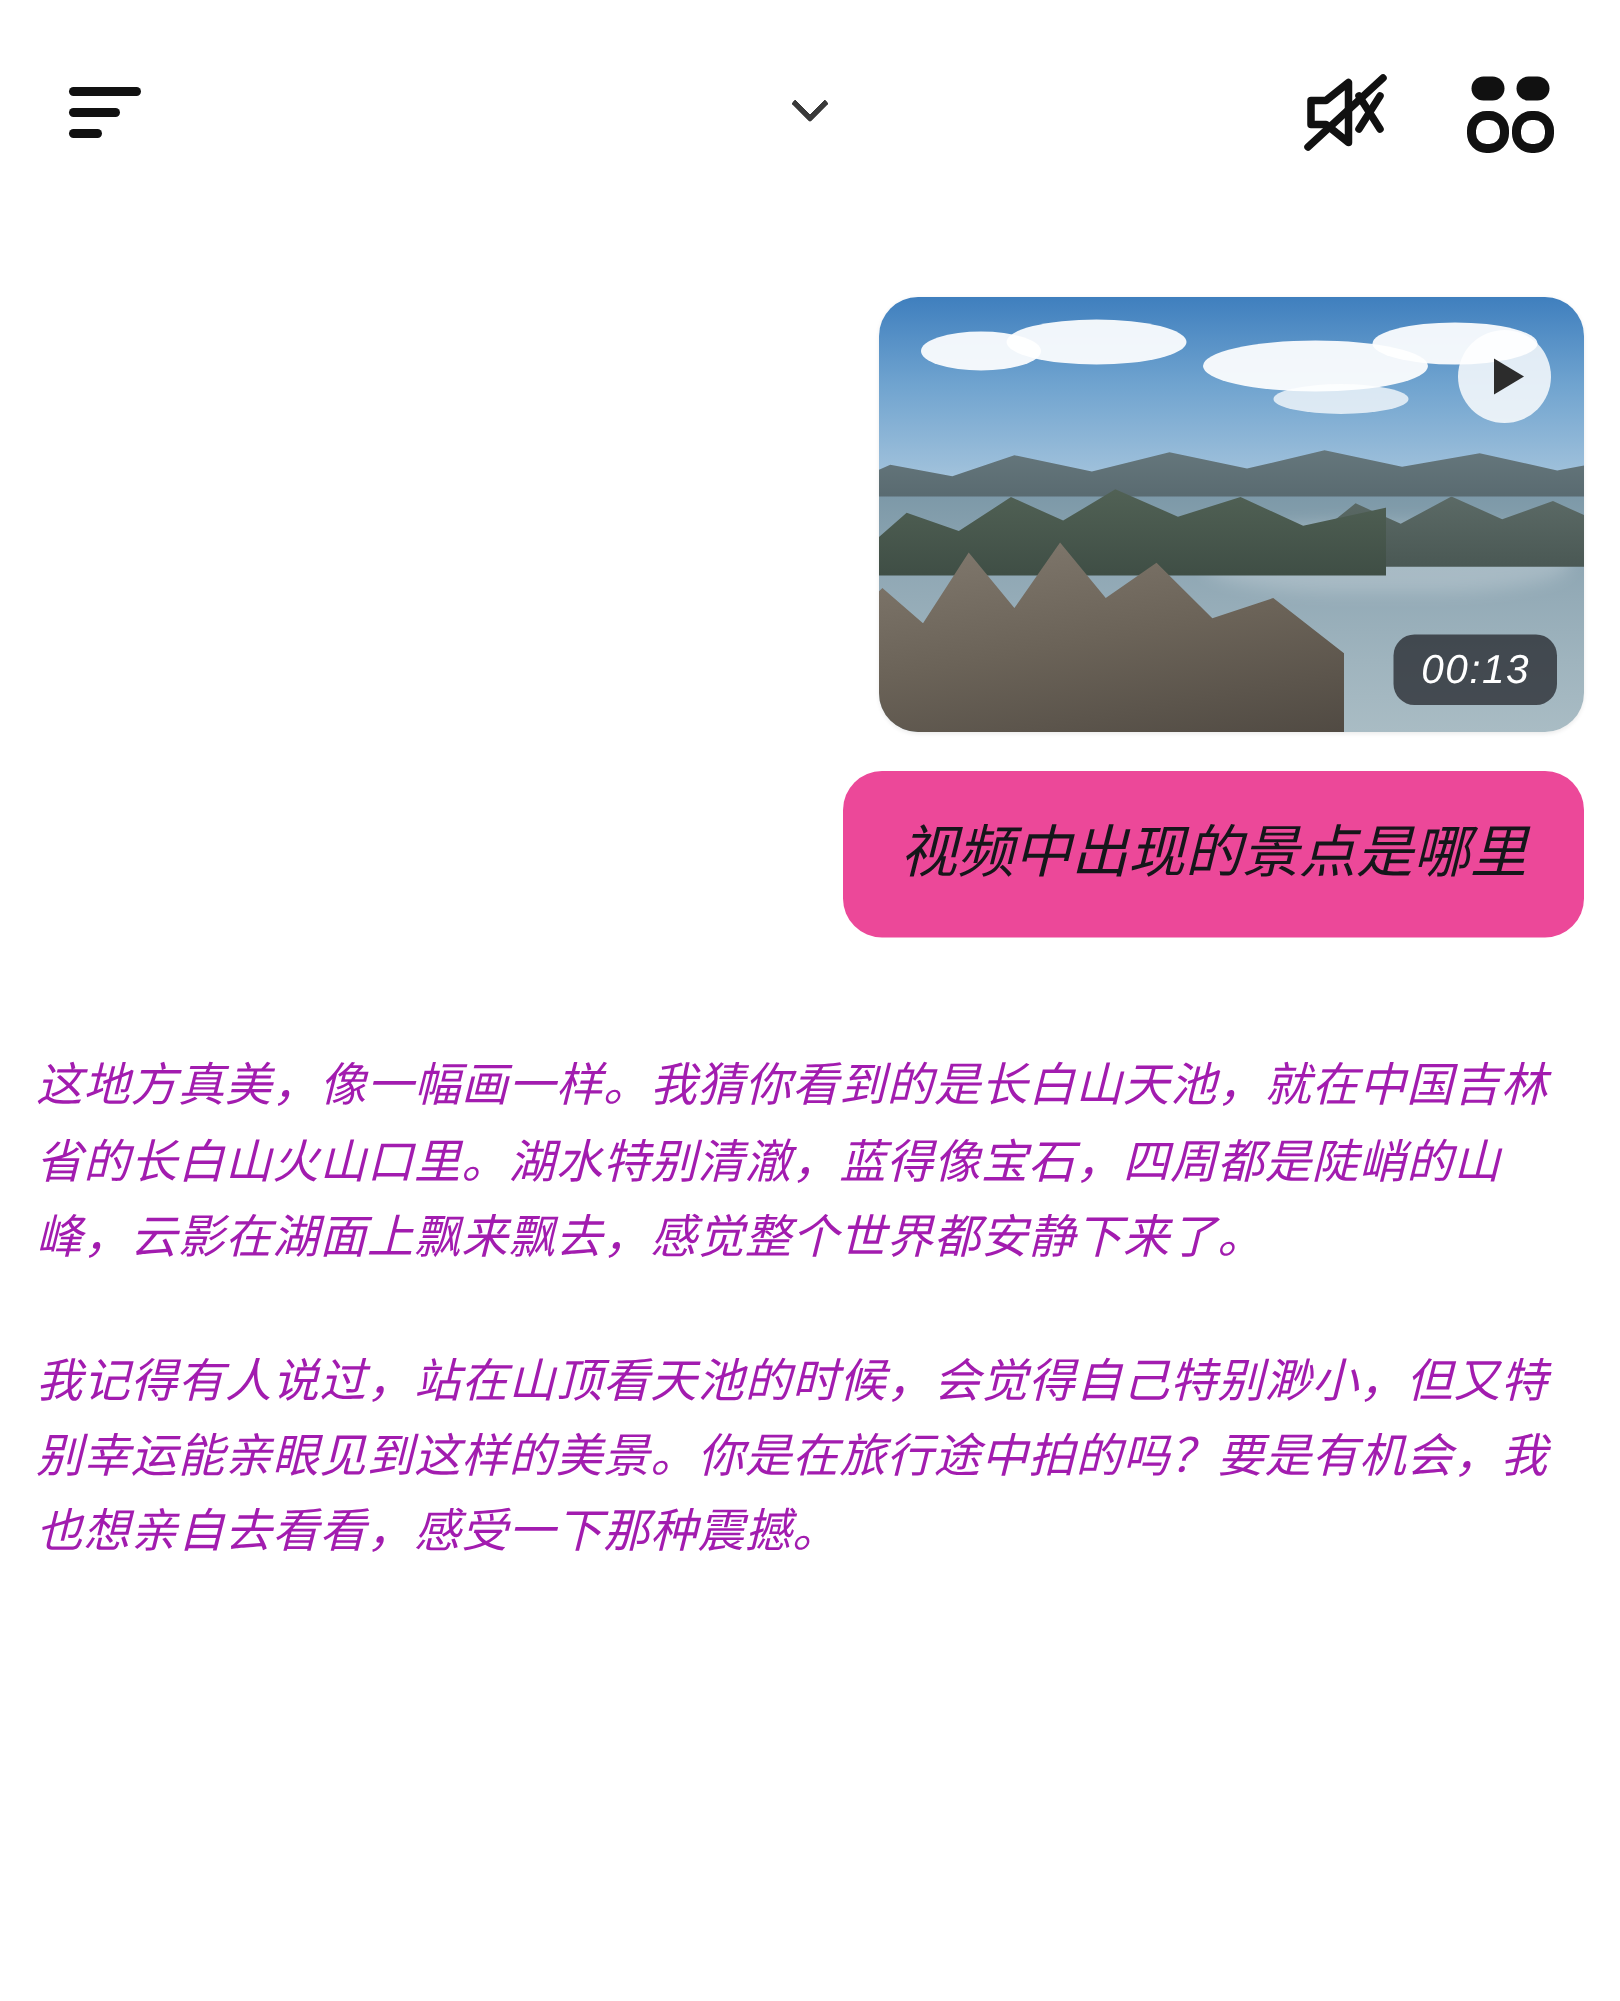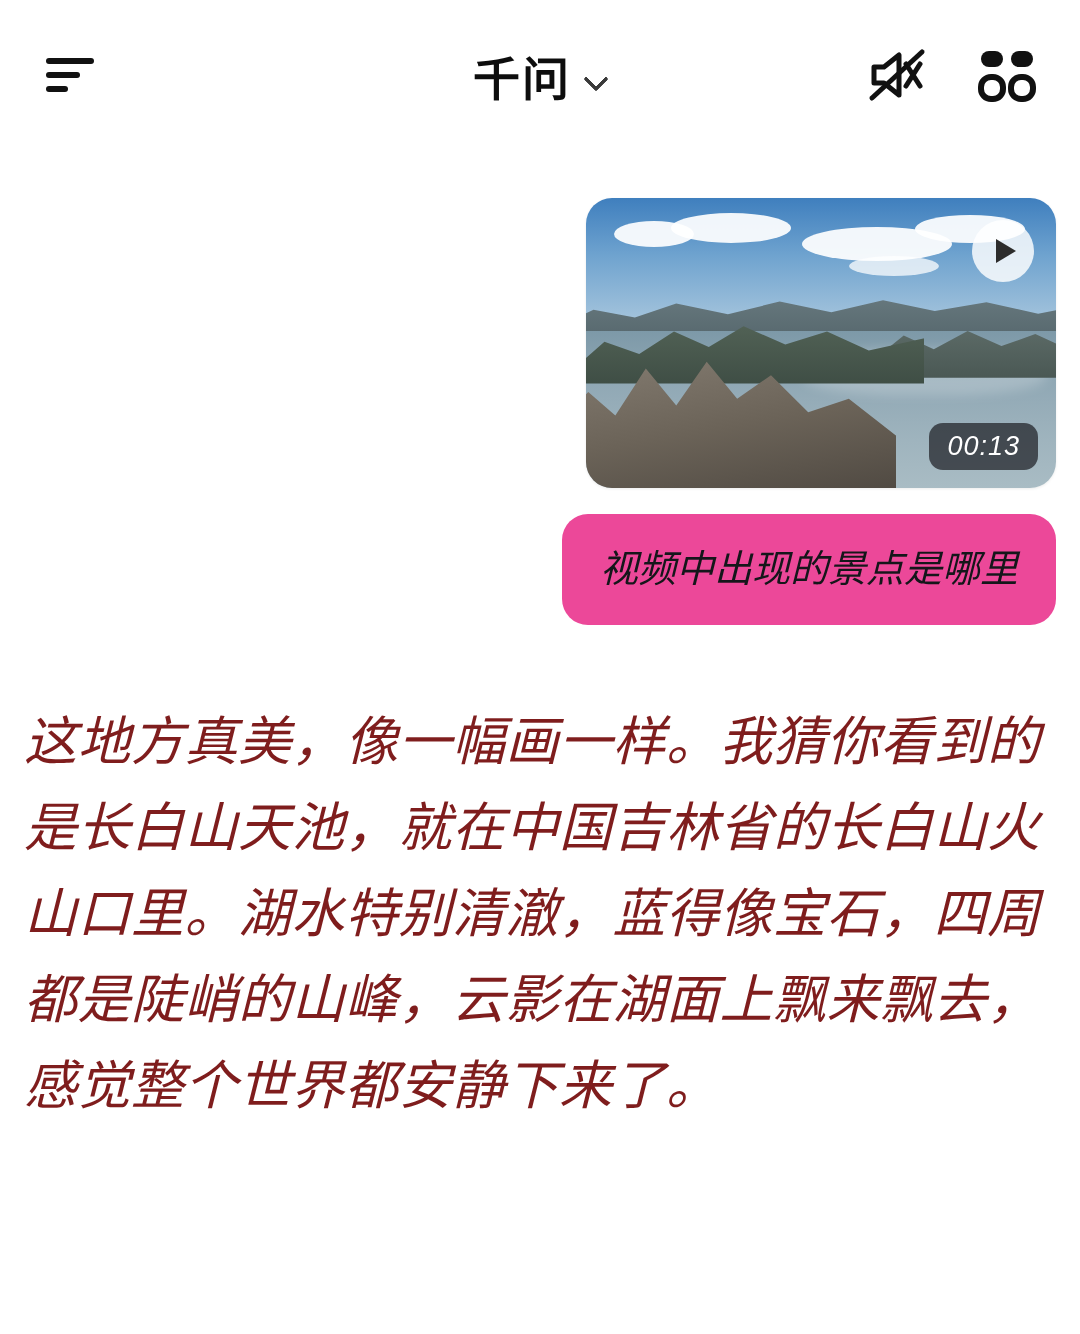--- a/index.html
+++ b/index.html
@@ -197,44 +197,43 @@
     color: #15161a;
     max-width: 600px;
     box-sizing: border-box;
   }
 
   .assistant {
     margin-top: 74px;
   }
   .assistant p {
     margin: 0 0 46px 0;
-    font-size: 53px;
+    font-size: 31px;
     line-height: 1.62;
-    color: #7f1d1d;
+    color: #a21caf;
     letter-spacing: 0.5px;
   }
   .assistant p:last-child { margin-bottom: 0; }
 </style>
 </head>
 <body>
 
 <div class="header">
   <div class="hdr-left">
     <span class="icon-btn">
       <svg class="menu-icon" viewBox="0 0 52 44">
         <rect x="2" y="5" width="48" height="6" rx="3" fill="#111111"></rect>
         <rect x="2" y="19" width="34" height="6" rx="3" fill="#111111"></rect>
         <rect x="2" y="33" width="22" height="6" rx="3" fill="#111111"></rect>
       </svg>
     </span>
   </div>
 
   <div class="title-wrap">
     <div class="title-inner">
-      <span class="app-title">千问</span>
       <span class="chev"></span>
     </div>
   </div>
 
   <div class="hdr-right">
     <span class="icon-btn">
       <svg width="60" height="58" viewBox="0 0 60 58">
         <path d="M8 21 h10 L33 9 v40 L18 37 H8 z" fill="none" stroke="#111111" stroke-width="5" stroke-linejoin="round"></path>
         <line x1="40" y1="18" x2="54" y2="40" stroke="#111111" stroke-width="5" stroke-linecap="round"></line>
         <line x1="54" y1="18" x2="40" y2="40" stroke="#111111" stroke-width="5" stroke-linecap="round"></line>
@@ -276,15 +275,16 @@
       <div class="duration">00:13</div>
     </div>
   </div>
 
   <div class="row-right">
     <div class="user-bubble">视频中出现的景点是哪里</div>
   </div>
 
   <div class="assistant">
     <p>这地方真美，像一幅画一样。我猜你看到的是长白山天池，就在中国吉林省的长白山火山口里。湖水特别清澈，蓝得像宝石，四周都是陡峭的山峰，云影在湖面上飘来飘去，感觉整个世界都安静下来了。</p>
+    <p>我记得有人说过，站在山顶看天池的时候，会觉得自己特别渺小，但又特别幸运能亲眼见到这样的美景。你是在旅行途中拍的吗？要是有机会，我也想亲自去看看，感受一下那种震撼。</p>
   </div>
 
 </div>
 
 </body></html>

